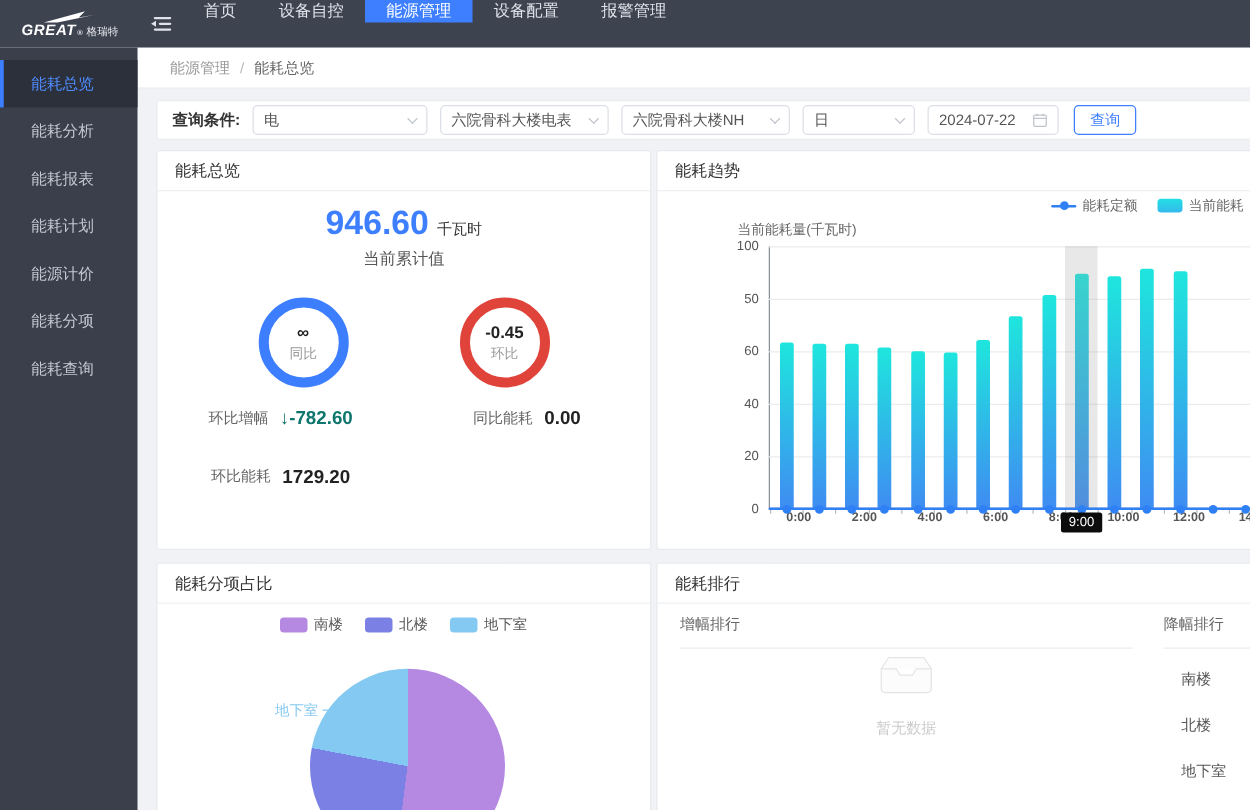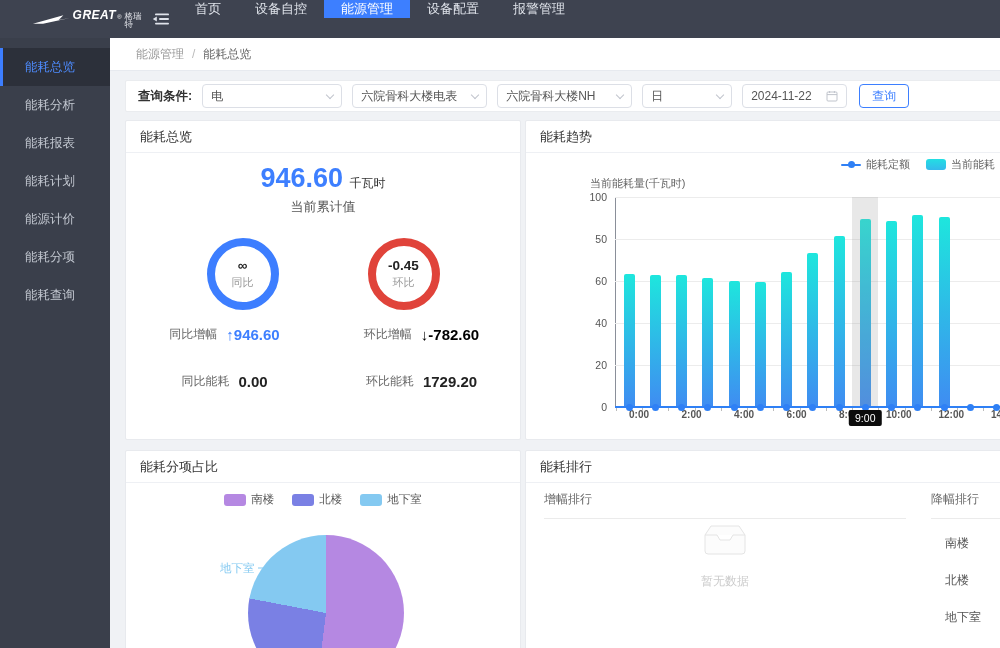--- a/index.html
+++ b/index.html
@@ -1,21 +1,21 @@
 <!DOCTYPE html>
 <html><head>
 <meta charset="utf-8">
 <style>
   *{margin:0;padding:0;box-sizing:border-box;font-family:"Liberation Sans","DejaVu Sans",sans-serif;}
   html,body{width:1000px;height:648px;overflow:hidden;background:#f0f2f5;}
   .stage{position:relative;width:1000px;height:648px;overflow:hidden;background:#f0f2f5;}
 
   
   .header{position:absolute;left:0;top:0;width:100%;height:38px;background:#3e4350;display:flex;align-items:center;z-index:9;}
-  .logo{width:112px;height:38px;display:flex;flex-direction:row;align-items:center;justify-content:center;line-height:1;margin-left:32px;}
+  .logo{width:112px;height:38px;display:flex;flex-direction:column;align-items:center;justify-content:center;line-height:1;}
   .logo-row{display:flex;align-items:baseline;color:#fff;margin-top:-1px;}
   .logo-great{font-size:12px;font-weight:bold;letter-spacing:.5px;font-style:italic;}
   .logo-reg{font-size:6px;vertical-align:super;margin-left:1px;}
   .logo-cn{font-size:8.5px;margin-left:3px;color:#e8eaef;}
   .collapse{width:34px;height:38px;display:flex;align-items:center;justify-content:center;cursor:pointer;}
   .tabs{display:flex;height:38px;align-items:flex-start;}
   .tab{padding:0 17px;display:flex;align-items:center;font-size:13px;color:#dfe3ea;cursor:pointer;}
   .tab.active{background:#3d7fff;color:#fff;}
 
   
@@ -54,21 +54,21 @@
   .caption{text-align:center;font-size:13px;color:#555;margin-top:4px;}
   .rings{display:flex;justify-content:space-around;padding:0 36px;margin-top:22px;}
   .ring{width:72px;height:72px;border-radius:50%;border:8px solid;display:flex;flex-direction:column;align-items:center;justify-content:center;}
   .ring-val{font-size:13.5px;font-weight:bold;color:#222;}
   .ring-lab{font-size:11px;color:#999;margin-top:2px;}
   .stats{display:grid;grid-template-columns:1fr 1fr;margin-top:16px;row-gap:30px;}
   .stat{display:flex;align-items:center;justify-content:center;}
   .stat-lab{font-size:12px;color:#666;margin-right:9px;}
   .stat-val{font-size:15px;font-weight:bold;color:#222;}
   .stat-val.blue{color:#3d7fff;}
-  .stat-val.red{color:#000000;}
+  .stat-val.red{color:#0f766e;}
 
   
   .legend{position:absolute;top:36px;right:14px;display:flex;gap:16px;align-items:center;}
   .lg-item{display:flex;align-items:center;gap:5px;cursor:pointer;}
   .lg-line{width:20px;height:2px;background:#2f80f5;position:relative;border-radius:1px;}
   .lg-dot{position:absolute;left:7px;top:-2.5px;width:7px;height:7px;border-radius:50%;background:#2f80f5;}
   .lg-bar{width:20px;height:11px;border-radius:3px;background:linear-gradient(to bottom,#23dfe3,#35b9ec);}
   .lg-label{font-size:11px;color:#666;}
   .yname{position:absolute;left:64px;top:55px;font-size:11px;color:#666;}
   .plot{position:absolute;left:89px;top:76px;width:394px;height:210px;}
@@ -167,21 +167,21 @@
         <div class="select" style="width: 135px;">
           <span class="sel-val">六院骨科大楼NH</span>
           <i class="caret"></i>
         </div>
         <div class="select" style="width: 90px;">
           <span class="sel-val">日</span>
           <i class="caret"></i>
         </div>
       </div>
     <div class="select date-picker">
-      <span class="sel-val">2024-11-22</span>
+      <span class="sel-val">2024-07-22</span>
       <svg width="12" height="12" viewBox="0 0 12 12">
         <rect x="1" y="2" width="10" height="9" rx="1" fill="none" stroke="#c0c4cc"></rect>
         <line x1="1" y1="4.6" x2="11" y2="4.6" stroke="#c0c4cc"></line>
         <line x1="3.6" y1="1" x2="3.6" y2="3" stroke="#c0c4cc"></line>
         <line x1="8.4" y1="1" x2="8.4" y2="3" stroke="#c0c4cc"></line>
       </svg>
     </div>
     <button class="query-btn">查询</button>
   </div>
 
@@ -196,24 +196,20 @@
         <div class="ring" style="border-color: rgb(61, 126, 255);">
           <div class="ring-val">∞</div>
           <div class="ring-lab">同比</div>
         </div>
         <div class="ring" style="border-color: rgb(224, 67, 58);">
           <div class="ring-val">-0.45</div>
           <div class="ring-lab">环比</div>
         </div>
       </div>
     <div class="stats">
-        <div class="stat">
-          <span class="stat-lab">同比增幅</span>
-          <span class="stat-val blue">↑946.60</span>
-        </div>
         <div class="stat">
           <span class="stat-lab">环比增幅</span>
           <span class="stat-val red">↓-782.60</span>
         </div>
         <div class="stat">
           <span class="stat-lab">同比能耗</span>
           <span class="stat-val ">0.00</span>
         </div>
         <div class="stat">
           <span class="stat-lab">环比能耗</span>

